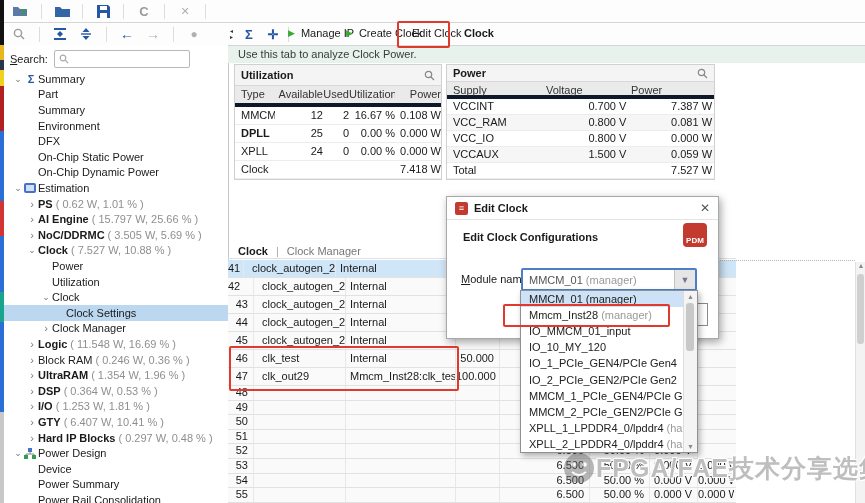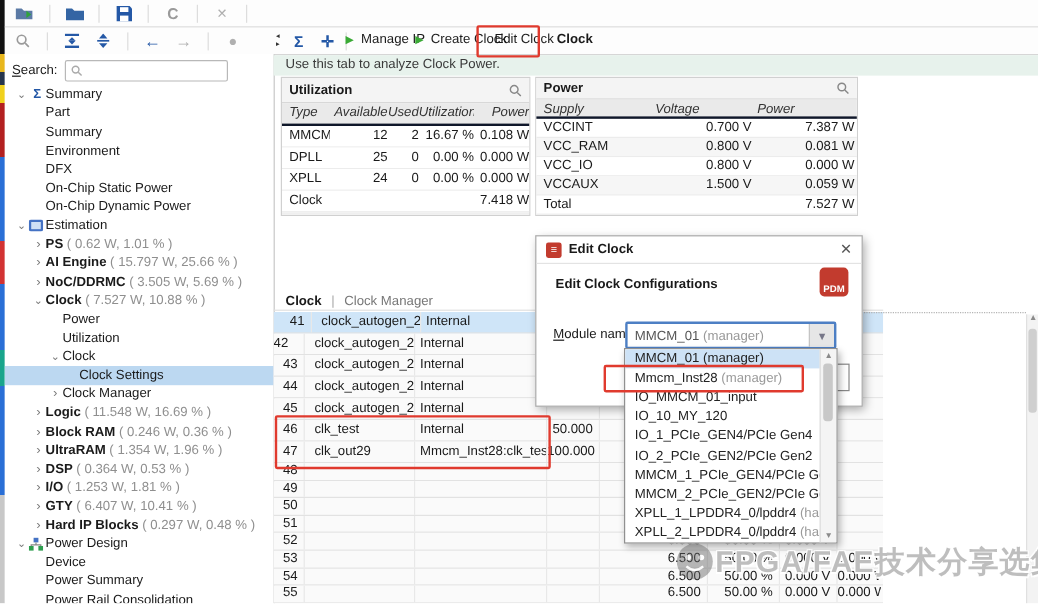--- a/index.html
+++ b/index.html
@@ -33,21 +33,21 @@
   .tree-chev{width:12px;color:#7a7a7a;font-size:9px;text-align:center;flex:0 0 12px;}
   .tree-ic{width:14px;flex:0 0 14px;text-align:center;}
   .tree-detail{color:#8f8f8f;margin-left:3px;}
   .tree-sel{background:#bcd8f1;}
   
   #info-bar{left:228px;right:0;top:46px;height:17px;background:#e7f2ec;line-height:17px;padding-left:10px;color:#3a3a3a;}
   .panel{position:absolute;border:1px solid #d0d0d0;background:#fff;}
   .panel-head{height:20px;background:#f4f4f4;border-bottom:1px solid #d8d8d8;display:flex;align-items:center;
     padding:0 6px;font-weight:bold;}
   .panel-q{margin-left:auto;cursor:pointer;}
-  .cols-head{display:flex;background:#eaeaea;border-bottom:2px solid #0f172a;color:#333;font-style:italic;}
+  .cols-head{display:flex;background:#eaeaea;border-bottom:4px solid #0f172a;color:#333;}
   .trow{display:flex;background:#fff;border-bottom:1px solid #ececec;}
   .cell{overflow:hidden;white-space:nowrap;}
   .r{text-align:right;} .l{text-align:left;}
   .panel-foot{background:#efefef;flex:1;}
   
   #clock-tabs{left:238px;top:244px;height:14px;display:flex;align-items:center;}
   #clock-table{left:228px;top:258px;width:508px;bottom:0;overflow:hidden;border-top:1px solid #e0e0e0;}
   .crow{position:absolute;left:0;width:508px;background:#fafafa;border-bottom:1px solid #e2e2e2;display:flex;}
   .crow.sel{background:#cfe5f8;}
   .ccell{display:inline-block;overflow:hidden;white-space:nowrap;border-right:1px solid #e8e8e8;}
@@ -269,21 +269,21 @@
           <span class="tree-chev" style="font-size: 11px;">›</span>
           <span>Clock Manager</span>
         </div>
         <div class="tree-row" style="top: 265.2px; height: 15.6px; padding-left: 22px;">
           <span class="tree-chev" style="font-size: 11px;">›</span>
           <span style="font-weight: bold;">Logic</span>
           <span class="tree-detail">( 11.548 W, 16.69 % )</span>
         </div>
         <div class="tree-row" style="top: 280.8px; height: 15.6px; padding-left: 22px;">
           <span class="tree-chev" style="font-size: 11px;">›</span>
-          <span style="font-weight: bold; text-align: center;">Block RAM</span>
+          <span style="font-weight: normal; text-align: center;">Block RAM</span>
           <span class="tree-detail">( 0.246 W, 0.36 % )</span>
         </div>
         <div class="tree-row" style="top: 296.4px; height: 15.6px; padding-left: 22px;">
           <span class="tree-chev" style="font-size: 11px;">›</span>
           <span style="font-weight: bold;">UltraRAM</span>
           <span class="tree-detail">( 1.354 W, 1.96 % )</span>
         </div>
         <div class="tree-row" style="top: 312px; height: 15.6px; padding-left: 22px;">
           <span class="tree-chev" style="font-size: 11px;">›</span>
           <span style="font-weight: bold;">DSP</span>
@@ -352,21 +352,21 @@
       </div>
     <div id="util-rows">
         <div class="trow" style="height: 17px;">
           <span class="cell l" style="width: 34px; padding-left: 6px; line-height: 17px;">MMCM</span>
           <span class="cell r" style="width: 48px; line-height: 17px;">12</span>
           <span class="cell r" style="width: 26px; line-height: 17px;">2</span>
           <span class="cell r" style="width: 46px; line-height: 17px;">16.67 %</span>
           <span class="cell r" style="width: 46px; line-height: 17px;">0.108 W</span>
         </div>
         <div class="trow" style="height: 17px;">
-          <span class="cell l" style="width: 34px; padding-left: 6px; line-height: 17px;">DPLL</span>
+          <span class="cell l" style="width: 34px; padding-left: 6px; line-height: 17px; font-weight: bold;">DPLL</span>
           <span class="cell r" style="width: 48px; line-height: 17px;">25</span>
           <span class="cell r" style="width: 26px; line-height: 17px;">0</span>
           <span class="cell r" style="width: 46px; line-height: 17px;">0.00 %</span>
           <span class="cell r" style="width: 46px; line-height: 17px;">0.000 W</span>
         </div>
         <div class="trow" style="height: 17px;">
           <span class="cell l" style="width: 34px; padding-left: 6px; line-height: 17px;">XPLL</span>
           <span class="cell r" style="width: 48px; line-height: 17px;">24</span>
           <span class="cell r" style="width: 26px; line-height: 17px;">0</span>
           <span class="cell r" style="width: 46px; line-height: 17px;">0.00 %</span>
@@ -429,21 +429,21 @@
   </div>
 
   <div id="clock-tabs" class="abs">
     <span style="font-weight:bold;">Clock</span>
     <span style="color:#aaa;margin:0 8px;">|</span>
     <span style="color:#777;">Clock Manager</span>
   </div>
 
   <div id="clock-table" class="abs">
       <div class="crow sel" style="top: 1px; height: 17px;">
-        <span class="ccell r" style="width: 32px; line-height: 17px; padding-right: 5px; box-sizing: border-box;">41</span>
+        <span class="ccell r" style="width: 16px; line-height: 17px; padding-right: 5px; box-sizing: border-box;">41</span>
         <span class="ccell l" style="width: 92px; line-height: 17px; padding-left: 8px; box-sizing: border-box;">clock_autogen_23</span>
         <span class="ccell l" style="width: 110px; line-height: 17px; padding-left: 4px; box-sizing: border-box;">Internal</span>
         <span class="ccell r" style="width: 44px; line-height: 17px; padding-right: 5px; box-sizing: border-box;"></span>
         <span class="ccell r" style="width: 90px; line-height: 17px; padding-right: 5px; box-sizing: border-box;"></span>
         <span class="ccell r" style="width: 60px; line-height: 17px; padding-right: 5px; box-sizing: border-box;"></span>
         <span class="ccell r" style="width: 48px; line-height: 17px; padding-right: 5px; box-sizing: border-box;"></span>
         <span class="ccell r" style="width: 36px; line-height: 17px; padding-right: 5px; box-sizing: border-box;"></span>
       </div>
       <div class="crow" style="top: 19px; height: 17px;">
         <span class="ccell r" style="width: 26px; line-height: 17px; padding-right: 22px; box-sizing: border-box;">42</span>

